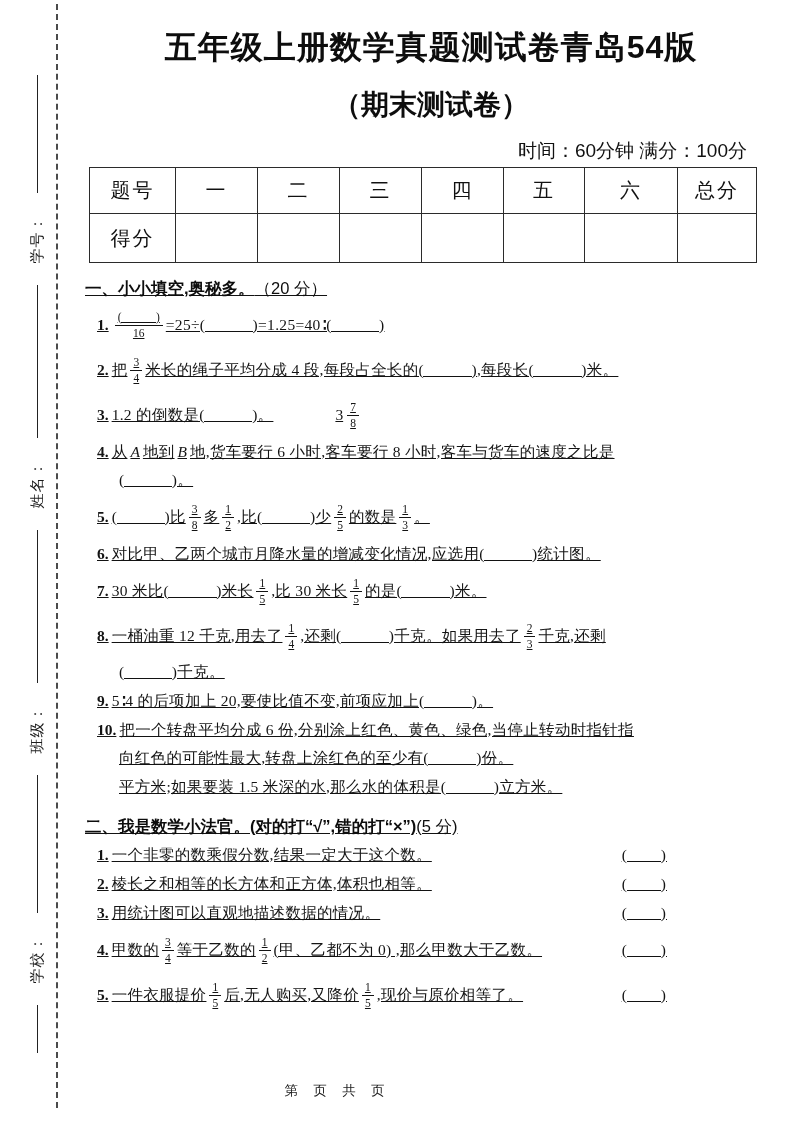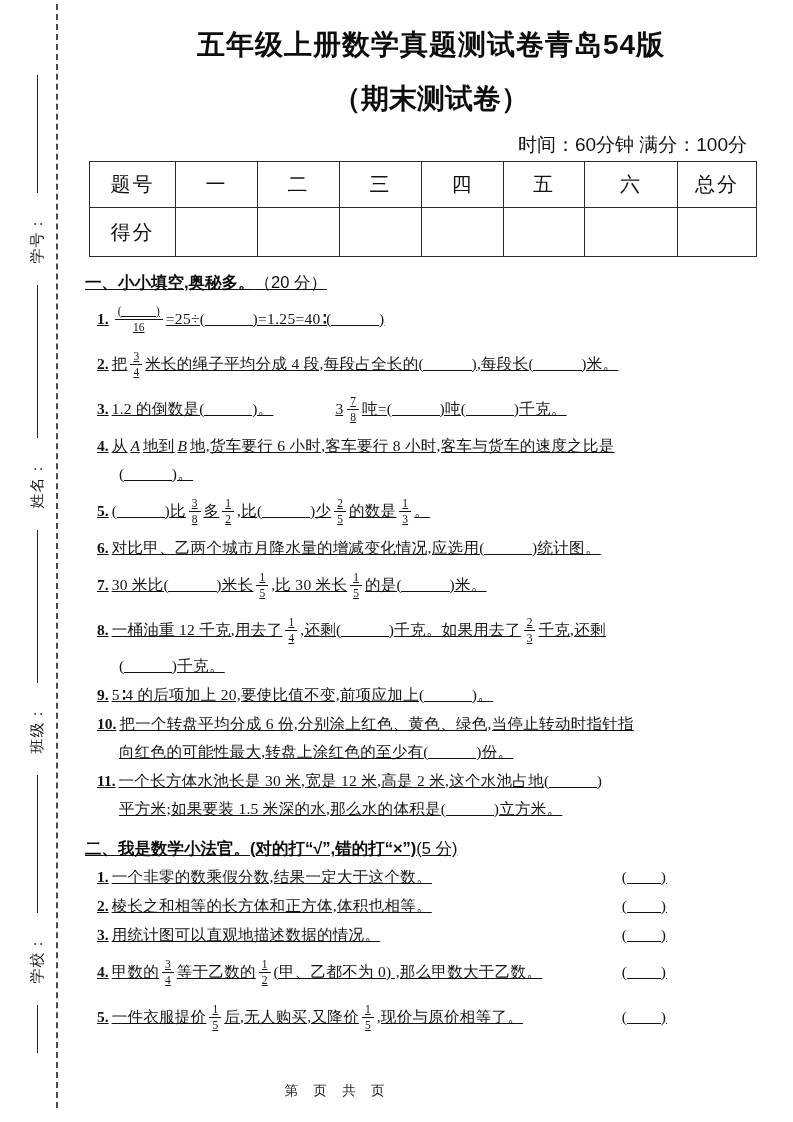--- a/index.html
+++ b/index.html
@@ -32,21 +32,21 @@
     position:absolute; left:56px; top:4px; height:1104px; width:0;
     border-left:2px dashed #4a4a4a;
   }
 
   
   .main { position:absolute; left:85px; top:0; width:692px; }
 
   .page-title {
     margin-top:26px; text-align:center;
     font-family:"Liberation Sans","DejaVu Sans",sans-serif;
-    font-weight:bold; font-size:28px; letter-spacing:1px; color:#0d0d0d;
+    font-weight:bold; font-size:32px; letter-spacing:1px; color:#0d0d0d;
     white-space:nowrap;
   }
   .page-subtitle {
     margin-top:16px; text-align:center;
     font-family:"Liberation Sans","DejaVu Sans",sans-serif;
     font-weight:bold; font-size:28px; color:#0d0d0d;
   }
   .exam-meta {
     margin-top:14px; padding-right:30px; text-align:right;
     font-family:"Liberation Sans","DejaVu Sans",sans-serif;
@@ -183,21 +183,20 @@
               <span class="frac"><span class="fr-num">3</span><span class="fr-den">4</span></span>
               <span class="seg">米长的绳子平均分成 4 段,每段占全长的(　　　),每段长(　　　)米。</span>
             </div>
           </div>
           <div class="question">
             <div class="q-line hasfrac">
               <span class="q-num">3.</span>
               <span class="seg">1.2 的倒数是(　　　)。</span>
               <span class="spacer" style="width: 62px;"></span>
               <span class="mixed"><span class="whole">3</span><span class="frac"><span class="fr-num">7</span><span class="fr-den">8</span></span></span>
-              <span class="seg">吨=(　　　)吨(　　　)千克。</span>
             </div>
           </div>
           <div class="question">
             <div class="q-line">
               <span class="q-num">4.</span>
               <span class="seg">从</span>
               <span class="var">A</span>
               <span class="seg">地到</span>
               <span class="var">B</span>
               <span class="seg">地,货车要行 6 小时,客车要行 8 小时,客车与货车的速度之比是</span>
@@ -258,24 +257,20 @@
           <div class="question">
             <div class="q-line">
               <span class="q-num">10.</span>
               <span class="seg">把一个转盘平均分成 6 份,分别涂上红色、黄色、绿色,当停止转动时指针指</span>
             </div>
             <div class="q-line cont">
               <span class="seg">向红色的可能性最大,转盘上涂红色的至少有(　　　)份。</span>
             </div>
           </div>
           <div class="question">
-            <div class="q-line">
-              <span class="q-num">11.</span>
-              <span class="seg">一个长方体水池长是 30 米,宽是 12 米,高是 2 米,这个水池占地(　　　)</span>
-            </div>
             <div class="q-line cont">
               <span class="seg">平方米;如果要装 1.5 米深的水,那么水的体积是(　　　)立方米。</span>
             </div>
           </div>
         </div>
     </div>
 
     <div class="sec-judge">
       <div class="section-heading">
         <span class="h-label">二、我是数学小法官。(对的打“√”,错的打“×”)</span><span class="h-points">(5 分)</span>

